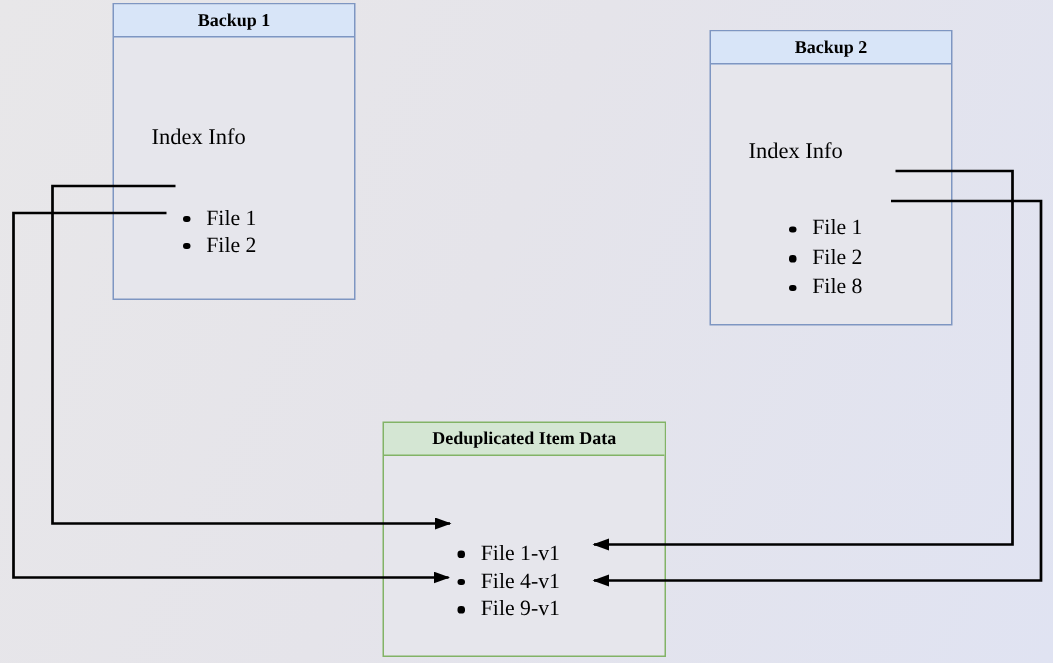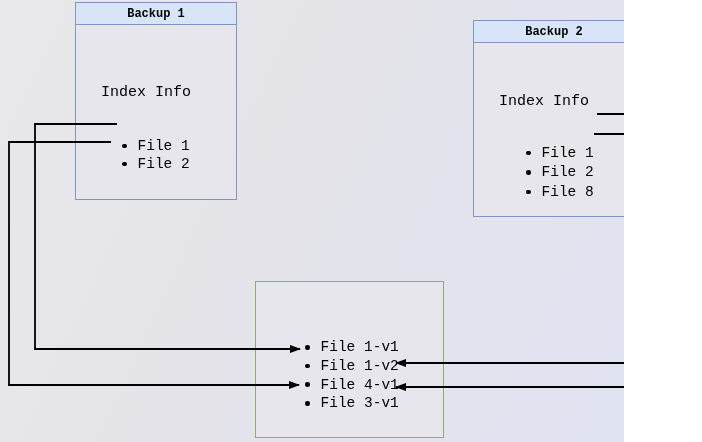--- a/index.html
+++ b/index.html
@@ -1,22 +1,22 @@
 <!DOCTYPE html>
 <html><head>
 <meta charset="utf-8">
 <style>
   html, body { margin: 0; padding: 0; }
   .canvas {
     position: relative;
-    width: 624px;
+    width: 702px;
     height: 442px;
     overflow: hidden;
     background: linear-gradient(115deg, #e8e7e9 0%, #e5e4ea 45%, #e0e3f2 100%);
-    font-family: Liberation Mono, monospace;
+    font-family: Liberation Serif, serif;
     color: #000;
   }
   .box {
     position: absolute;
     border: 1px solid;
     box-sizing: border-box;
     background: #e6e6ec;
   }
   .box-header {
     height: 21px;
@@ -104,37 +104,34 @@
           </li>
           <li>
             <span class="dot"></span>
             <span>File 8</span>
           </li>
         </ul>
     </div>
   </div>
 
   <div class="box green" id="dedup">
+    <div class="box-header">Deduplicated Item Data</div>
     <div class="box-body">
       <ul class="items">
           <li>
             <span class="dot"></span>
             <span>File 1-v1</span>
           </li>
           <li>
             <span class="dot"></span>
-            <span>File 1-v2</span>
-          </li>
-          <li>
-            <span class="dot"></span>
             <span>File 4-v1</span>
           </li>
           <li>
             <span class="dot"></span>
-            <span>File 3-v1</span>
+            <span>File 9-v1</span>
           </li>
         </ul>
     </div>
   </div>
 
   <svg id="connections-svg" viewBox="0 0 702 442" xmlns="http://www.w3.org/2000/svg">
     <defs>
       <marker id="arrowhead" markerUnits="userSpaceOnUse" markerWidth="12" markerHeight="10" refX="10" refY="4" orient="auto">
         <path d="M0,0 L11,4 L0,8 z" fill="#000000"></path>
       </marker>

